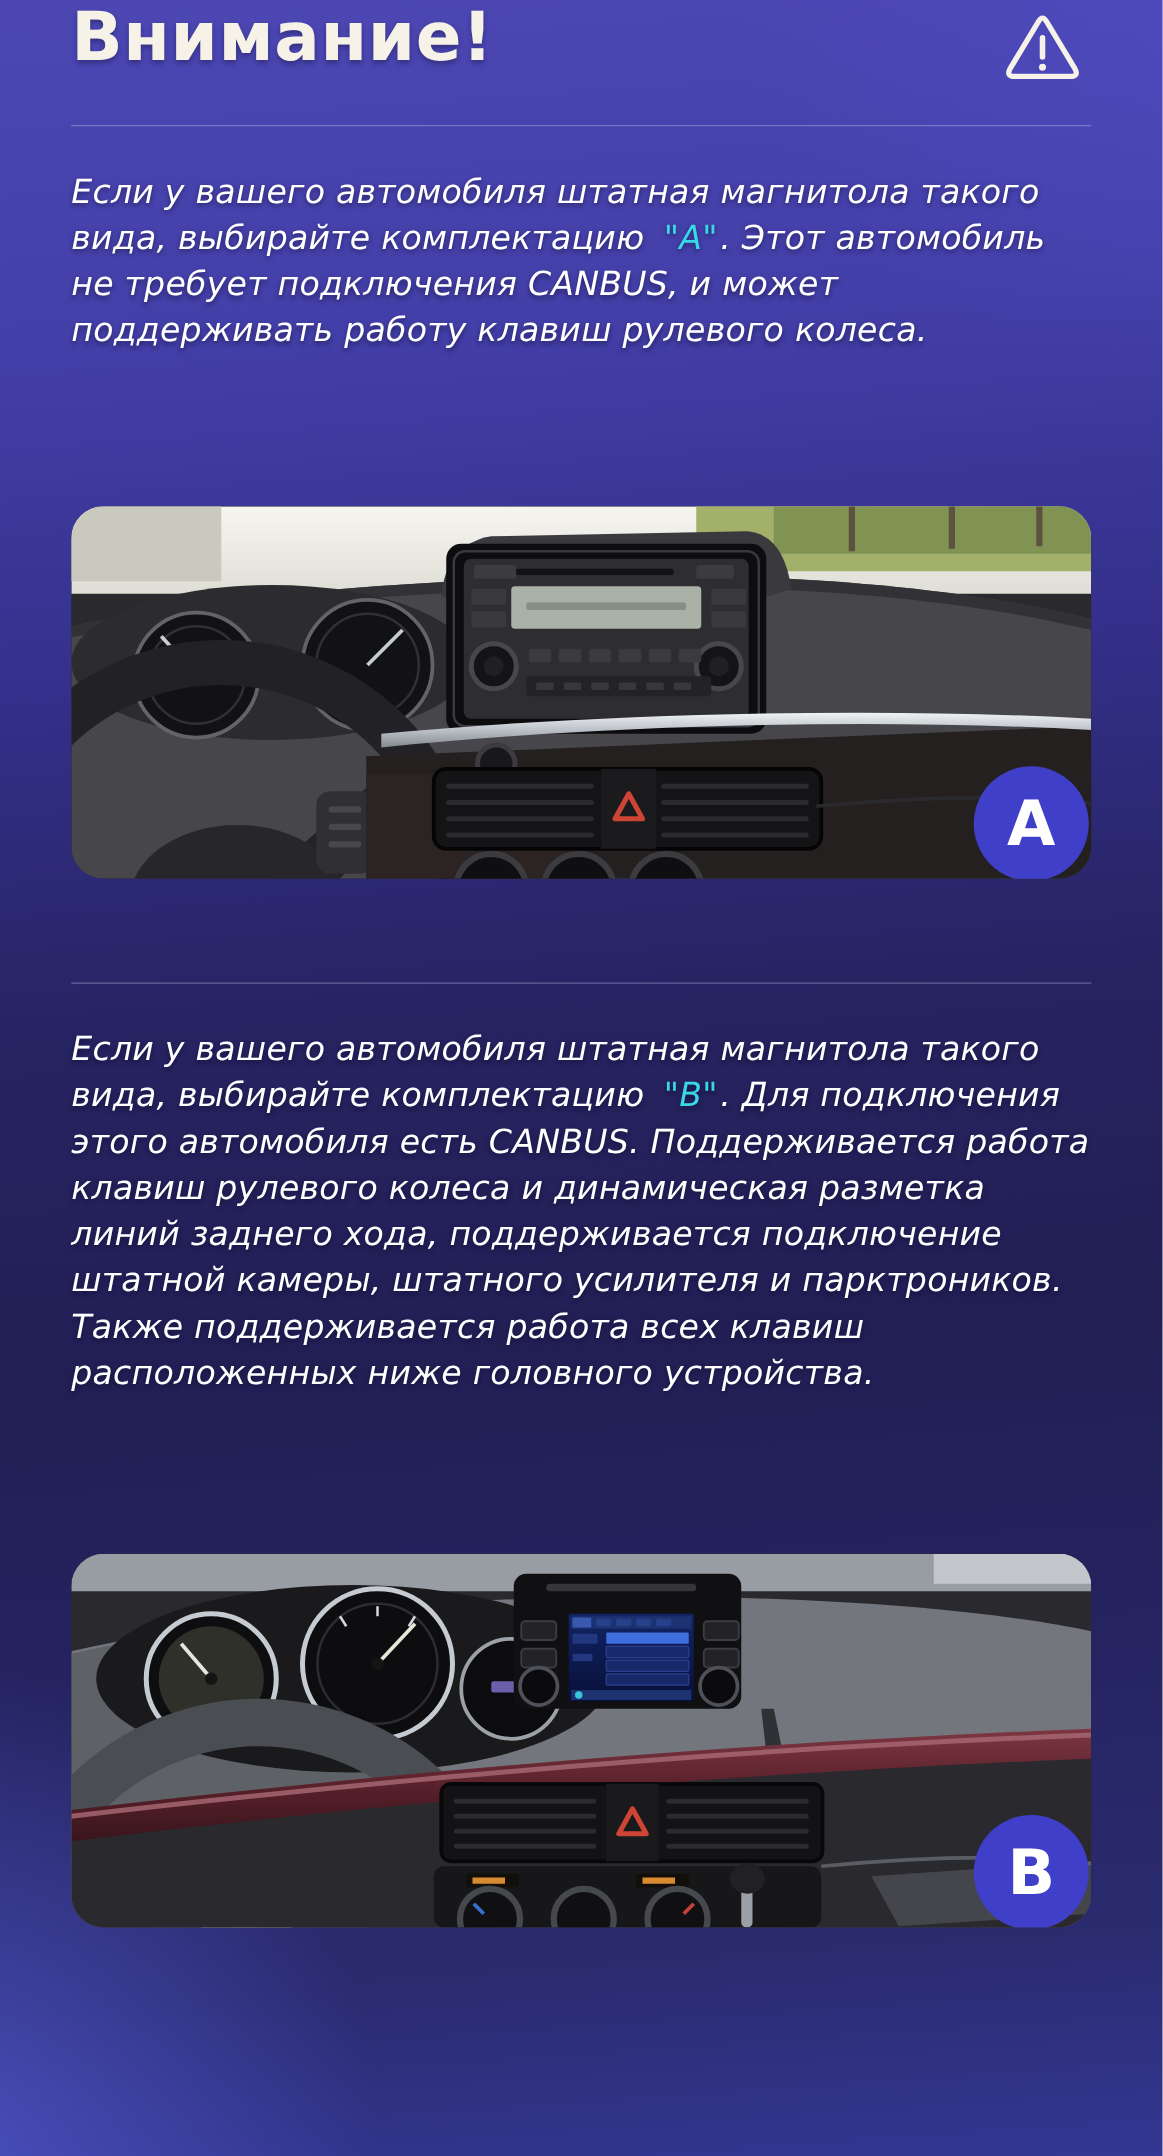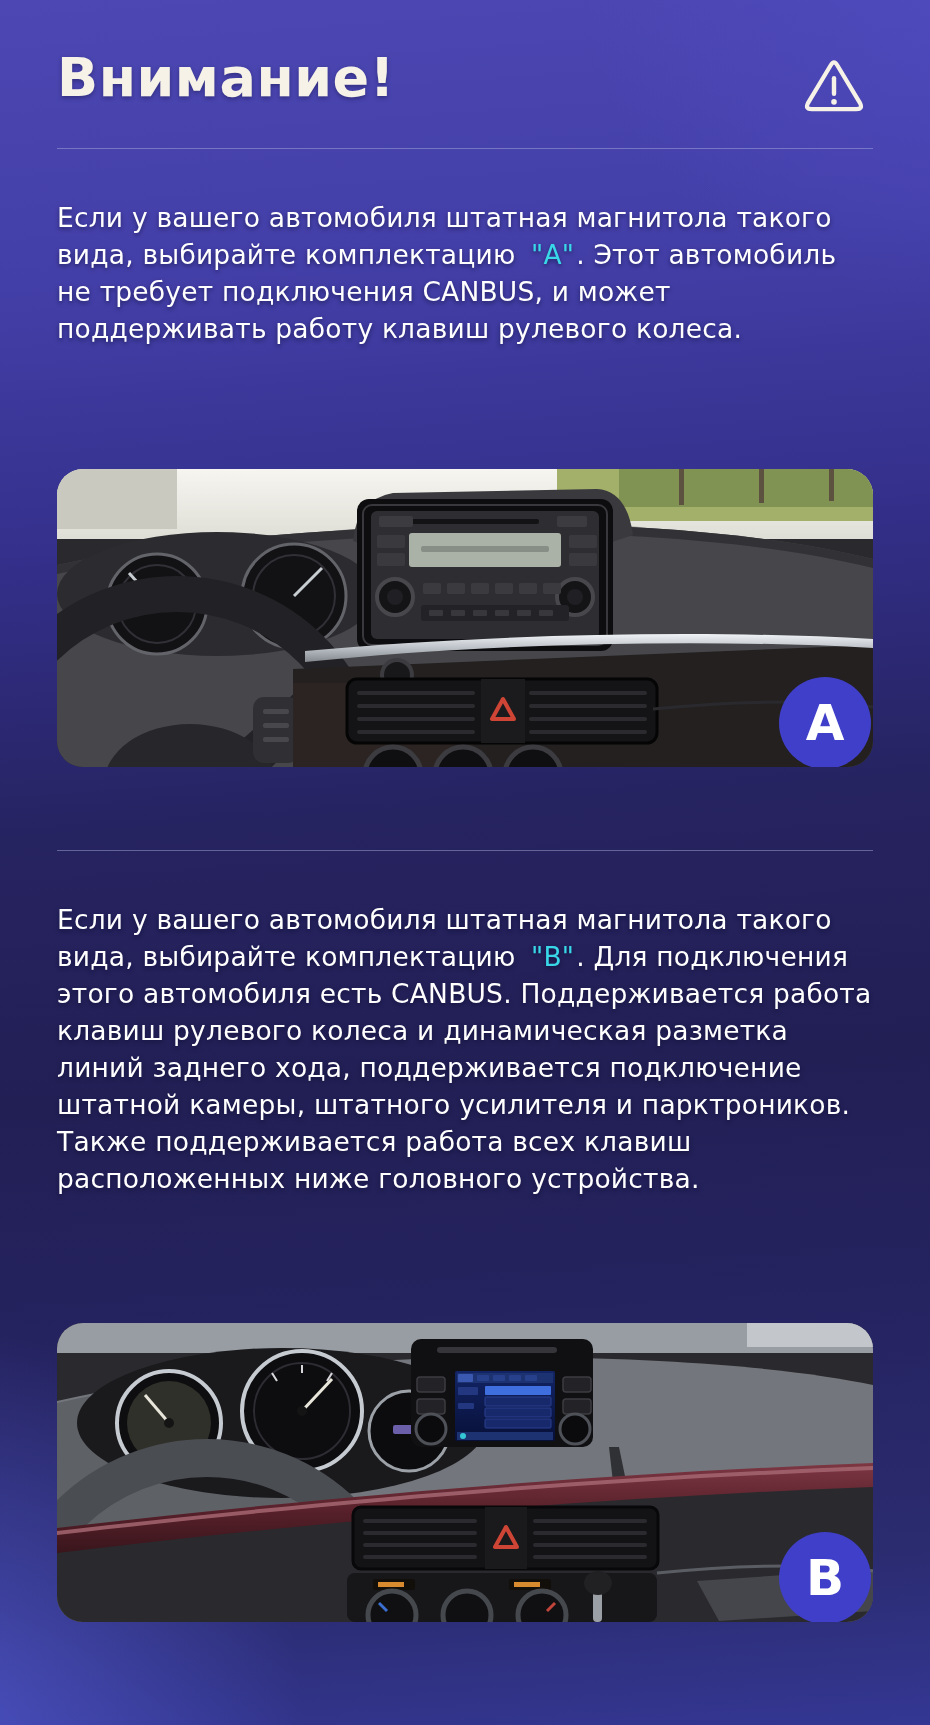--- a/index.html
+++ b/index.html
@@ -5,32 +5,32 @@
   html,body{margin:0;padding:0;}
   body{
     width:930px;height:1725px;overflow:hidden;position:relative;
     font-family:"DejaVu Sans","Liberation Sans",sans-serif;
     background:
       radial-gradient(580px 640px at -6% 100%, rgba(94,104,238,0.55), rgba(94,104,238,0) 62%),
       radial-gradient(700px 520px at 108% 0%, rgba(90,84,218,0.35), rgba(90,84,218,0) 60%),
       linear-gradient(176deg,#4c47b2 0%,#433fa8 16%,#332f89 32%,#262361 47%,#221f55 62%,#252360 76%,#2b2b70 90%,#343793 100%);
   }
   .container{padding:0 57px;}
-  .header{display:flex;justify-content:space-between;align-items:flex-start;padding-top:48px;gap:32px;}
+  .header{display:flex;justify-content:space-between;align-items:flex-start;gap:32px;}
   .title{
     font-size:54px;font-weight:bold;color:#f6f2e7;letter-spacing:0.5px;line-height:1.1;
     text-shadow:0 2px 4px rgba(10,10,40,.35);
   }
   .warn{width:62px;height:54px;margin-top:10px;margin-right:8px;}
   .divider{height:1px;background:rgba(176,182,224,0.45);}
   .div1{margin-top:36px;}
   .div2{margin-top:83px;}
   .para{
-    margin-top:50px;font-size:26.5px;line-height:37px;color:#ffffff;
-    text-shadow:0 2px 4px rgba(8,8,35,.5);letter-spacing:0.2px;
+    margin-top:34px;font-size:26.5px;line-height:37px;color:#ffffff;
+    text-shadow:0 2px 4px rgba(8,8,35,.5);letter-spacing:0.2px;font-style:italic;
   }
   .hl{color:#38d8e8;padding:0 2px 0 7px;}
   .photo{
     position:relative;margin-top:122px;height:298px;border-radius:26px;overflow:hidden;
     background:#2a2a2e;
   }
   .photo.b{margin-top:126px;height:299px;}
   .photo svg{display:block;width:100%;height:100%;}
   .badge{
     position:absolute;right:2px;bottom:-2px;width:92px;height:92px;border-radius:50%;

